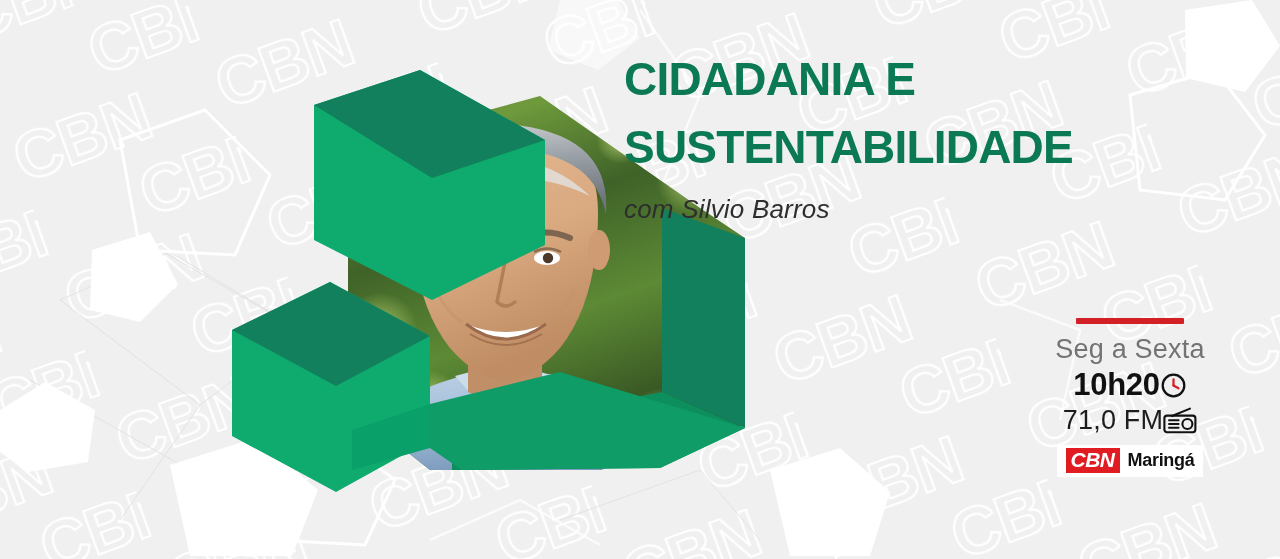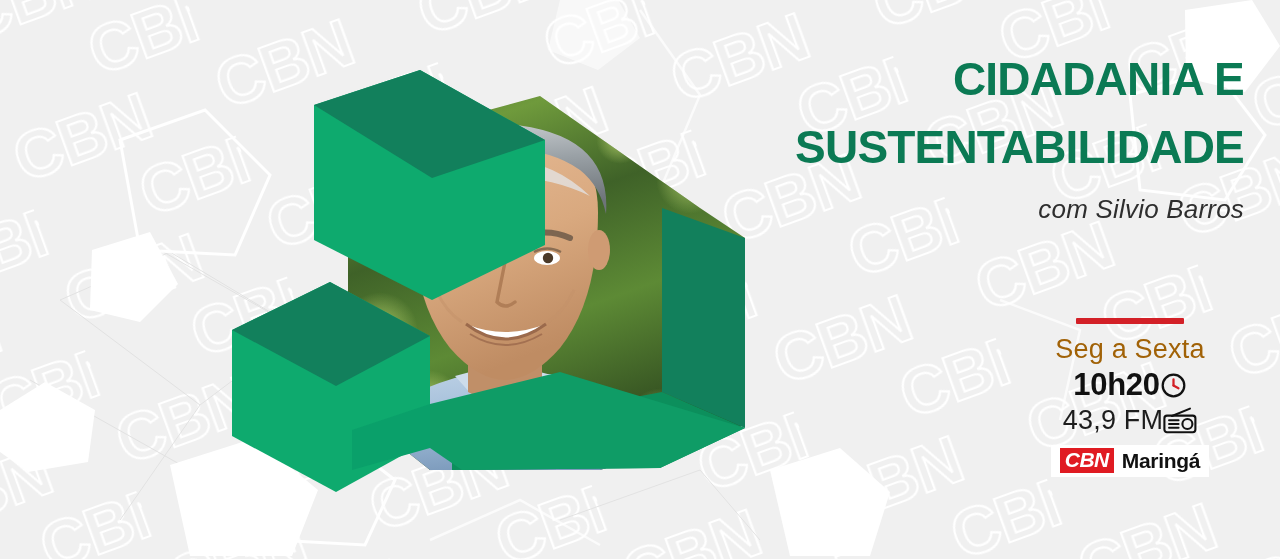--- a/index.html
+++ b/index.html
@@ -32,21 +32,20 @@
     font-weight:bold;
     font-size:66px;
     letter-spacing:-1px;
   }
 
   
   #title-block {
     position:absolute;
     right:36px;
     top:56px;
-    text-align:right;
     width:620px;
     z-index:6;
   }
   #title-line1, #title-line2 {
     color:#0b7a54;
     font-weight:bold;
     font-size:46px;
     line-height:1.0;
     letter-spacing:-0.8px;
     white-space:nowrap;
@@ -71,21 +70,21 @@
   }
   #red-rule {
     width:108px;
     height:6px;
     background:#d32027;
     margin:0 auto 10px auto;
     border-radius:1px;
   }
   #days-text {
     font-size:27px;
-    color:#a16207;
+    color:#737373;
     letter-spacing:0.2px;
     line-height:1.15;
   }
   .row-icon {
     display:flex;
     align-items:center;
     justify-content:center;
     margin-top:2px;
   }
   #time-text {
@@ -113,21 +112,21 @@
     font-weight:bold;
     font-style:italic;
     font-size:21px;
     letter-spacing:-0.5px;
     padding:1px 5px 2px 5px;
     line-height:1.05;
   }
   #station-city {
     color:#111111;
     font-weight:bold;
-    font-size:21px;
+    font-size:18px;
     letter-spacing:-0.3px;
   }
 
   .clock-ico, .radio-ico { display:block; }
 </style>
 </head>
 <body>
 
 <div id="banner">
 
@@ -287,21 +286,21 @@
     <div class="row-icon">
       <span id="time-text">10h20</span>
       <svg class="clock-ico" width="27" height="27" viewBox="0 0 24 24" xmlns="http://www.w3.org/2000/svg">
         <circle cx="12" cy="12" r="9.6" fill="none" stroke="#111111" stroke-width="2"></circle>
         <path d="M12 12 L12 6.6" stroke="#d32027" stroke-width="2" stroke-linecap="round"></path>
         <path d="M12 12 L16.4 14.4" stroke="#d32027" stroke-width="2" stroke-linecap="round"></path>
       </svg>
     </div>
 
     <div class="row-icon">
-      <span id="freq-text">43,9 FM</span>
+      <span id="freq-text">71,0 FM</span>
       <svg class="radio-ico" width="34" height="27" viewBox="0 0 34 27" xmlns="http://www.w3.org/2000/svg">
         <path d="M9 9 L27 1.6" stroke="#111111" stroke-width="2" stroke-linecap="round" fill="none"></path>
         <rect x="1.4" y="8.6" width="31" height="16.6" rx="2.6" fill="none" stroke="#111111" stroke-width="2.1"></rect>
         <circle cx="24.4" cy="17" r="5" fill="none" stroke="#111111" stroke-width="2.1"></circle>
         <path d="M6 13.2 L15.6 13.2" stroke="#111111" stroke-width="1.9" stroke-linecap="round"></path>
         <path d="M6 17 L15.6 17" stroke="#111111" stroke-width="1.9" stroke-linecap="round"></path>
         <path d="M6 20.8 L15.6 20.8" stroke="#111111" stroke-width="1.9" stroke-linecap="round"></path>
       </svg>
     </div>
 

